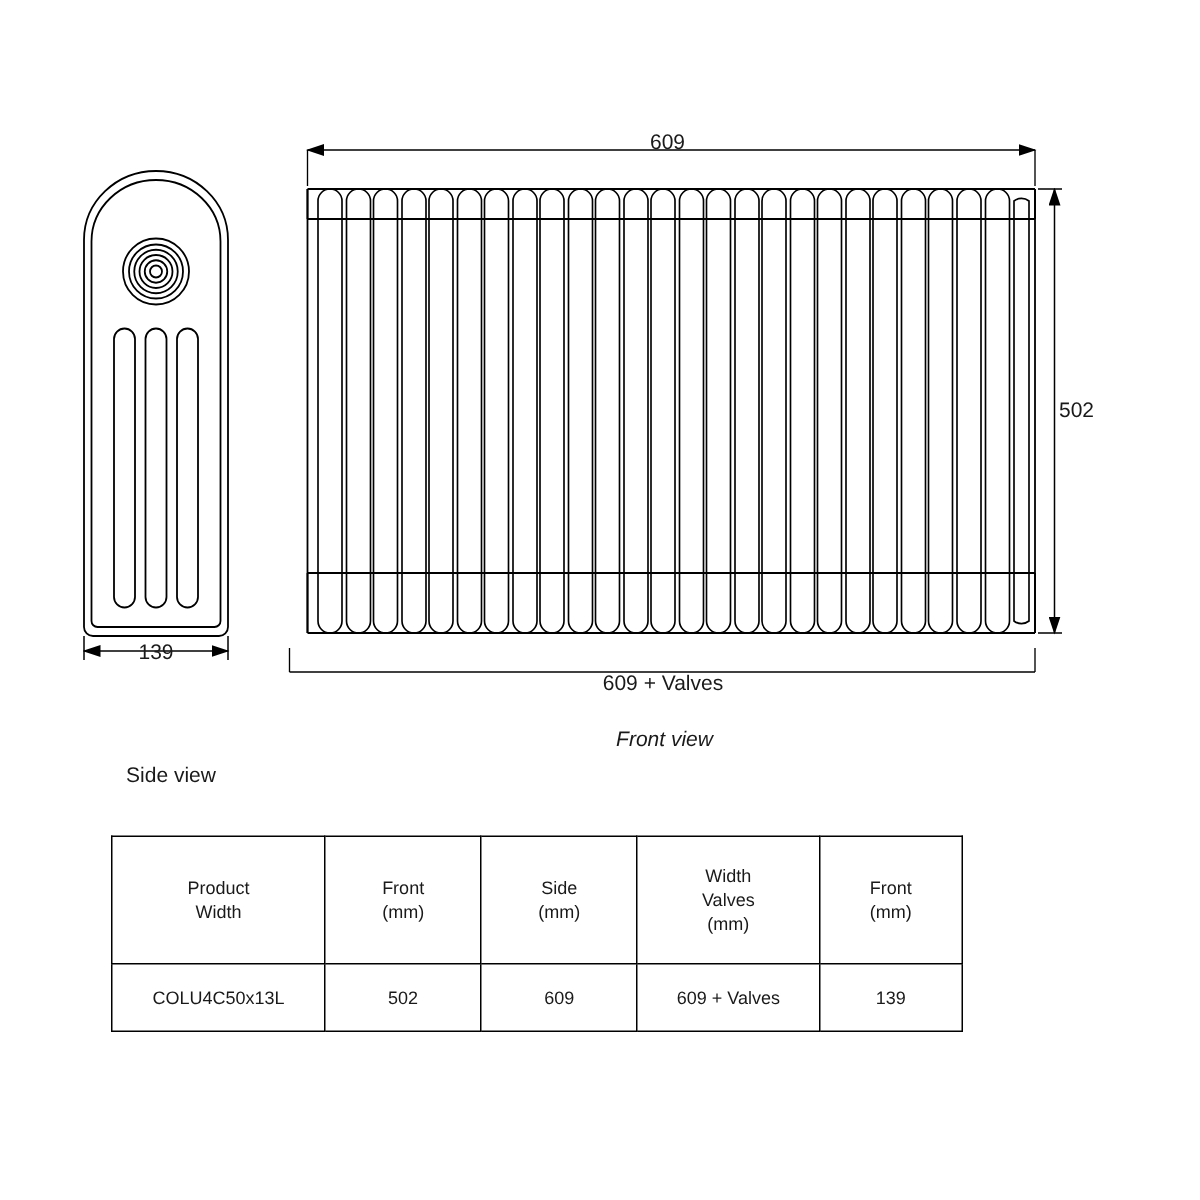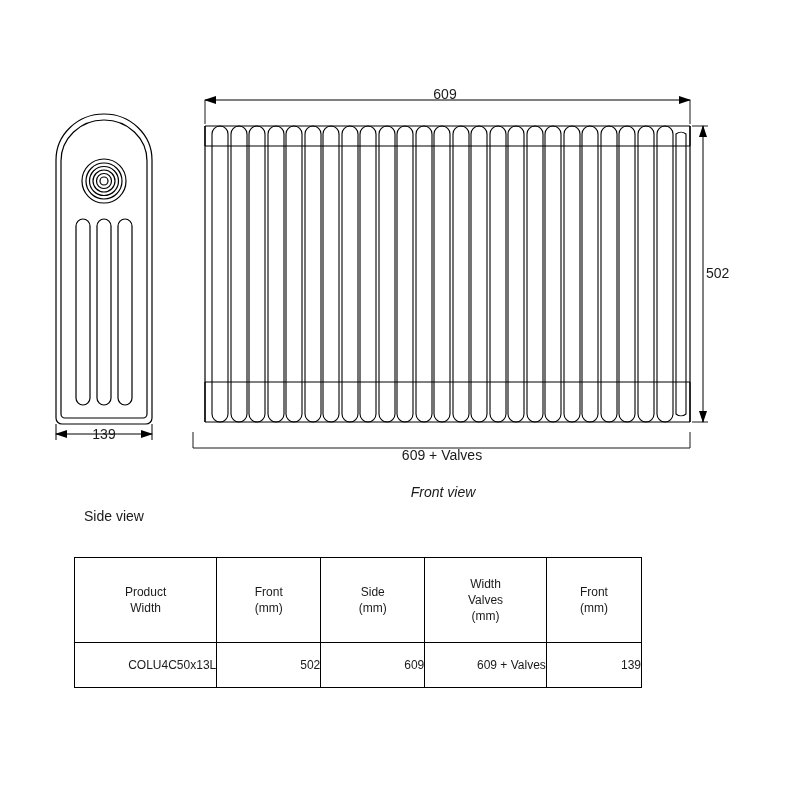--- a/index.html
+++ b/index.html
@@ -49,21 +49,20 @@
     vertical-align: middle;
     font-weight: normal;
     padding: 0;
     line-height: 1.35;
   }
   #spec-table thead td {
     height: 84px;
   }
   #spec-table tbody td {
     height: 44px;
-    text-align: right;
   }
   #spec-table colgroup .c-code { width: 155px; }
   #spec-table colgroup .c-h { width: 122px; }
   #spec-table colgroup .c-w { width: 122px; }
   #spec-table colgroup .c-p { width: 142px; }
   #spec-table colgroup .c-d { width: 111px; }
   .cellline { display: block; }
 </style>
 </head>
 <body>

